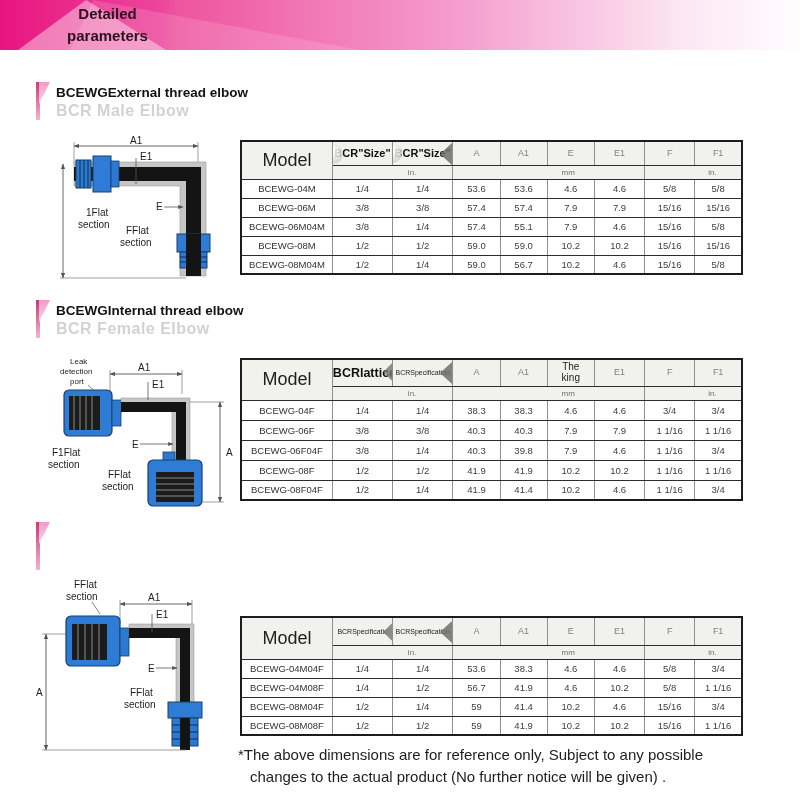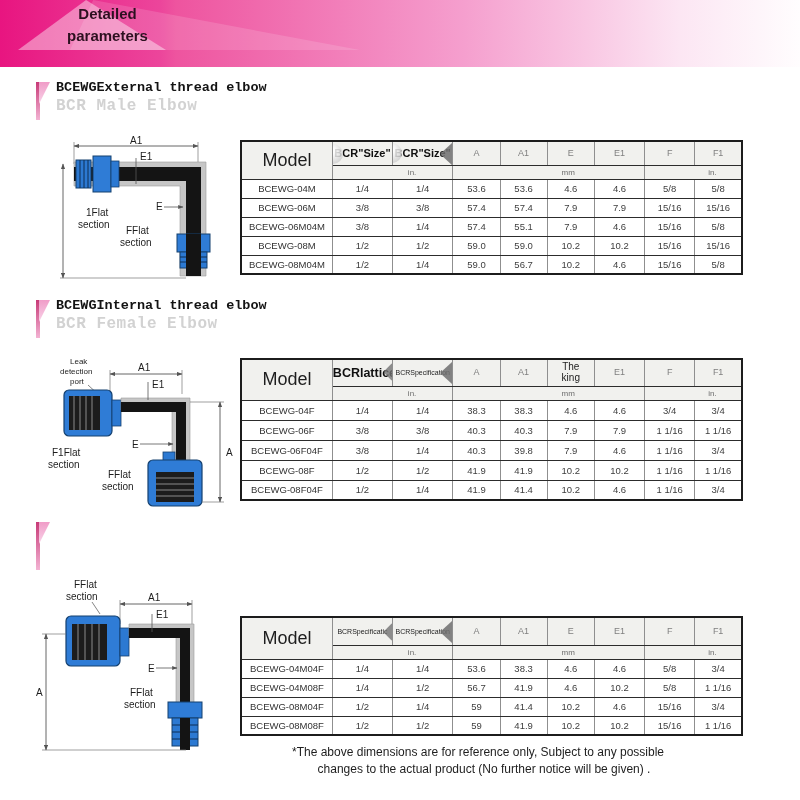--- a/index.html
+++ b/index.html
@@ -1,30 +1,30 @@
 <!DOCTYPE html>
 <html><head>
 <meta charset="utf-8">
 <style>
   html,body{margin:0;padding:0;background:#fff;}
   .page{position:relative;width:800px;height:800px;background:#fff;overflow:hidden;
         font-family:"Liberation Sans",sans-serif;color:#222;}
 
   
-  .banner{position:absolute;left:0;top:0;width:800px;height:67px;
+  .banner{position:absolute;left:0;top:0;width:800px;height:50px;
           background:linear-gradient(90deg,#e81580 0%,#ec459b 20%,#ee549f 22%,#f59fce 58%,#fce6f3 85%,#fffdfe 100%);}
   .banner-tri{position:absolute;left:18px;top:0;width:148px;height:50px;
           background:rgba(255,255,255,.42);clip-path:polygon(46% 0,100% 100%,0 100%);}
   .banner-tri2{position:absolute;left:70px;top:0;width:290px;height:50px;
           background:rgba(255,255,255,.14);clip-path:polygon(8% 0,100% 100%,0 100%);}
   .banner-title{position:absolute;left:50px;top:3px;width:115px;text-align:center;
           font-size:15px;font-weight:700;line-height:1.45;color:#2d1020;}
 
   
-  .sec{position:absolute;display:flex;align-items:flex-start;font-family:Liberation Mono, monospace;}
+  .sec{position:absolute;display:flex;align-items:flex-end;}
   .ribbon{position:relative;width:13px;height:38px;flex:none;margin-right:7px;margin-top:2px;}
   .ribbon .bar{position:absolute;left:0;top:0;width:4px;height:100%;
           background:linear-gradient(180deg,#c73a77,#f3b3d3);}
   .ribbon .pennant{position:absolute;left:3px;top:0;width:11px;height:22px;
           background:linear-gradient(180deg,#f09cc8,#f9d4e8);clip-path:polygon(0 0,100% 0,0 100%);}
   .sec-title{font-size:13.5px;font-weight:700;color:#131313;line-height:1.2;}
   .sec-sub{font-size:16px;font-weight:700;color:#d2d2d2;letter-spacing:.5px;margin-top:1px;}
   .sec3 .sec-title{text-align:center;width:245px;}
   .sec3 .ribbon{height:48px;}
 
@@ -58,21 +58,21 @@
 
   
   .diag{position:absolute;}
   .diag text{font-family:"Liberation Sans",sans-serif;fill:#1d1d1d;}
   .dimtxt{font-size:10px;}
   .lbltxt{font-size:10px;}
   .smalltxt{font-size:8px;}
 
   
   .footnote{position:absolute;left:238px;top:744px;width:480px;
-        font-size:12px;color:#1e1e1e;line-height:1.45;text-align:center;}
+        font-size:15px;color:#1e1e1e;line-height:1.45;}
   .footnote .l2{padding-left:12px;}
 </style>
 </head>
 <body>
 
 <div class="page">
 
   <svg width="0" height="0" style="position:absolute">
     <defs>
       <marker id="arr" markerWidth="7" markerHeight="5" refX="6" refY="2.5" orient="auto-start-reverse">

